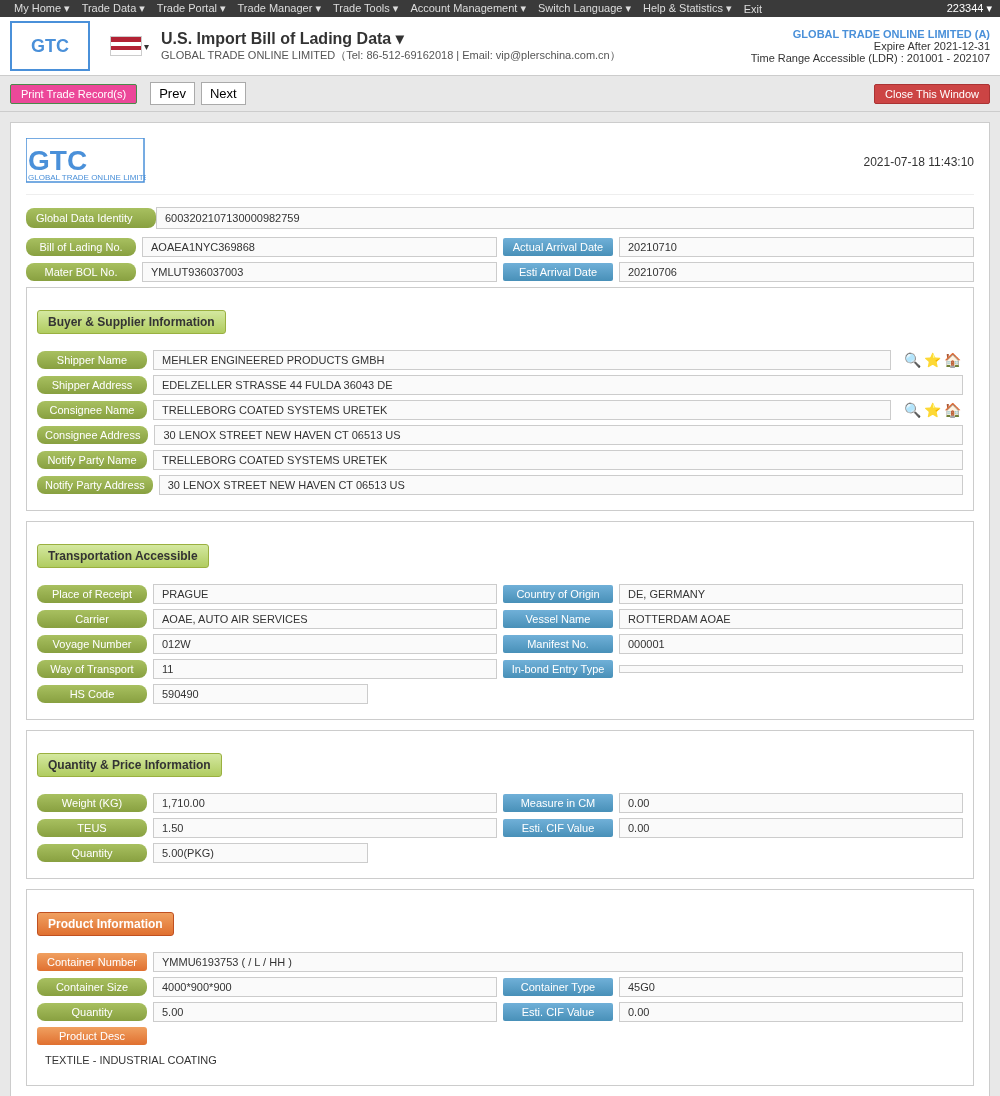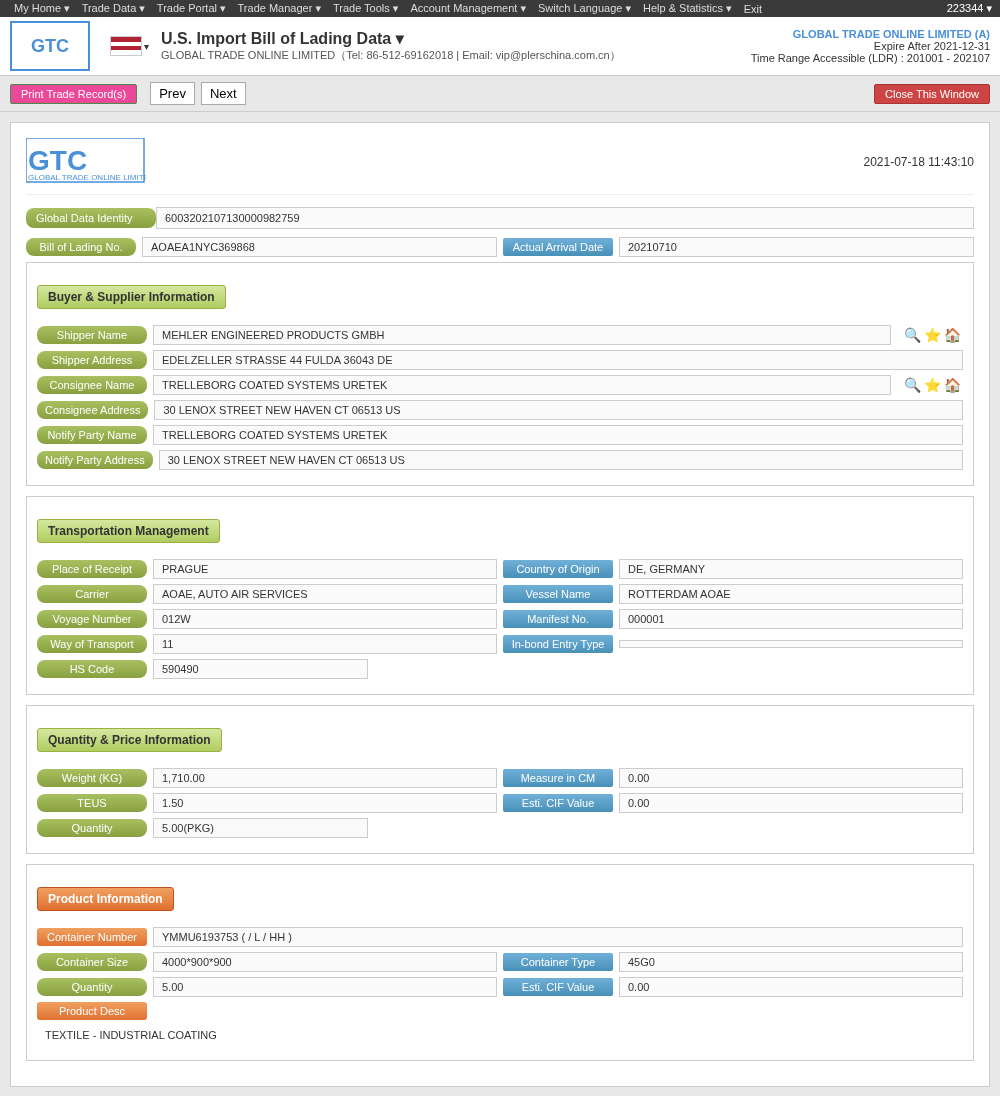--- a/index.html
+++ b/index.html
@@ -129,20 +129,26 @@
       <div class="gdi-value">6003202107130000982759</div>
     </div>
 
     <div class="half-row">
       <div class="lbl">Bill of Lading No.</div>
       <div class="val">AOAEA1NYC369868</div>
       <div class="lbl-blue">Actual Arrival Date</div>
       <div class="val">20210710</div>
     </div>
 
+    <div class="half-row">
+      <div class="lbl">Mater BOL No.</div>
+      <div class="val">YMLUT936037003</div>
+      <div class="lbl-blue">Esti Arrival Date</div>
+      <div class="val">20210706</div>
+    </div>
 
     <div class="section-box">
       <div class="section-title">
         <span class="section-header">Buyer &amp; Supplier Information</span>
       </div>
 
       <div class="half-row">
         <div class="lbl">Shipper Name</div>
         <div class="val">MEHLER ENGINEERED PRODUCTS GMBH</div>
         <div class="icons-group">
@@ -178,21 +184,21 @@
       </div>
 
       <div class="half-row">
         <div class="lbl">Notify Party Address</div>
         <div class="val">30 LENOX STREET NEW HAVEN CT 06513 US</div>
       </div>
     </div>
 
     <div class="section-box">
       <div class="section-title">
-        <span class="section-header">Transportation Management</span>
+        <span class="section-header">Transportation Accessible</span>
       </div>
 
 
       <div class="half-row">
         <div class="lbl">Place of Receipt</div>
         <div class="val">PRAGUE</div>
         <div class="lbl-blue">Country of Origin</div>
         <div class="val">DE, GERMANY</div>
       </div>
 

